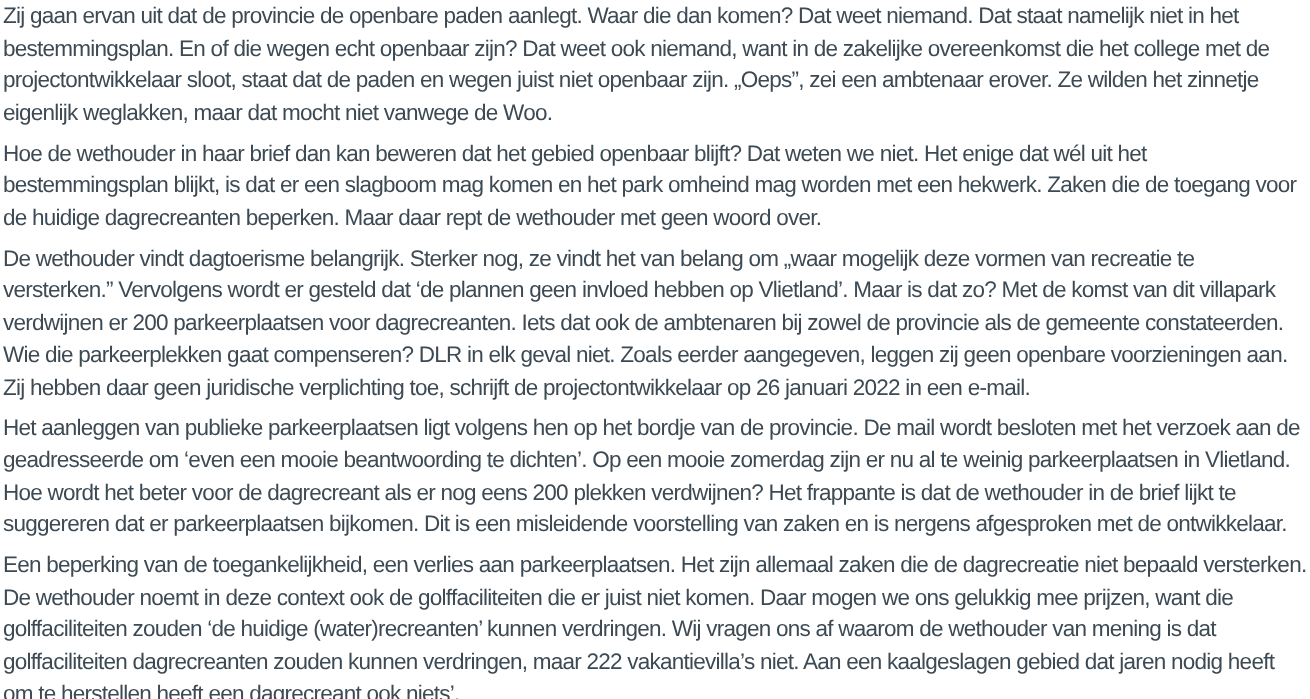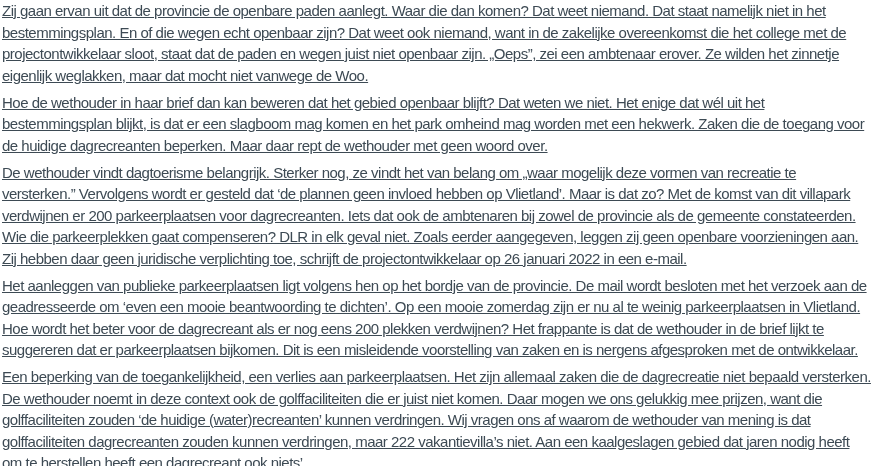--- a/index.html
+++ b/index.html
@@ -19,21 +19,20 @@
     font-family: "Liberation Sans", "DejaVu Sans", sans-serif;
     font-size: 15px;
     line-height: 21.5px;
     letter-spacing: -0.5px;
     color: #3d4a54;
     text-align: left;
   }
   .article-body p {
     margin: 0 0 5.5px 0;
     padding: 0;
-    text-decoration: underline;
   }
 </style>
 </head>
 <body>
 
 <div class="page">
   <main class="article-body">
     <p>Zij gaan ervan uit dat de provincie de openbare paden aanlegt. Waar die dan komen? Dat weet niemand. Dat staat namelijk niet in het bestemmingsplan. En of die wegen echt openbaar zijn? Dat weet ook niemand, want in de zakelijke overeenkomst die het college met de projectontwikkelaar sloot, staat dat de paden en wegen juist niet openbaar zijn. „Oeps”, zei een ambtenaar erover. Ze wilden het zinnetje eigenlijk weglakken, maar dat mocht niet vanwege de Woo.</p>
     <p>Hoe de wethouder in haar brief dan kan beweren dat het gebied openbaar blijft? Dat weten we niet. Het enige dat wél uit het bestemmingsplan blijkt, is dat er een slagboom mag komen en het park omheind mag worden met een hekwerk. Zaken die de toegang voor de huidige dagrecreanten beperken. Maar daar rept de wethouder met geen woord over.</p>
     <p>De wethouder vindt dagtoerisme belangrijk. Sterker nog, ze vindt het van belang om „waar mogelijk deze vormen van recreatie te versterken.” Vervolgens wordt er gesteld dat ‘de plannen geen invloed hebben op Vlietland’. Maar is dat zo? Met de komst van dit villapark verdwijnen er 200 parkeerplaatsen voor dagrecreanten. Iets dat ook de ambtenaren bij zowel de provincie als de gemeente constateerden. Wie die parkeerplekken gaat compenseren? DLR in elk geval niet. Zoals eerder aangegeven, leggen zij geen openbare voorzieningen aan. Zij hebben daar geen juridische verplichting toe, schrijft de projectontwikkelaar op 26 januari 2022 in een e-mail.</p>

